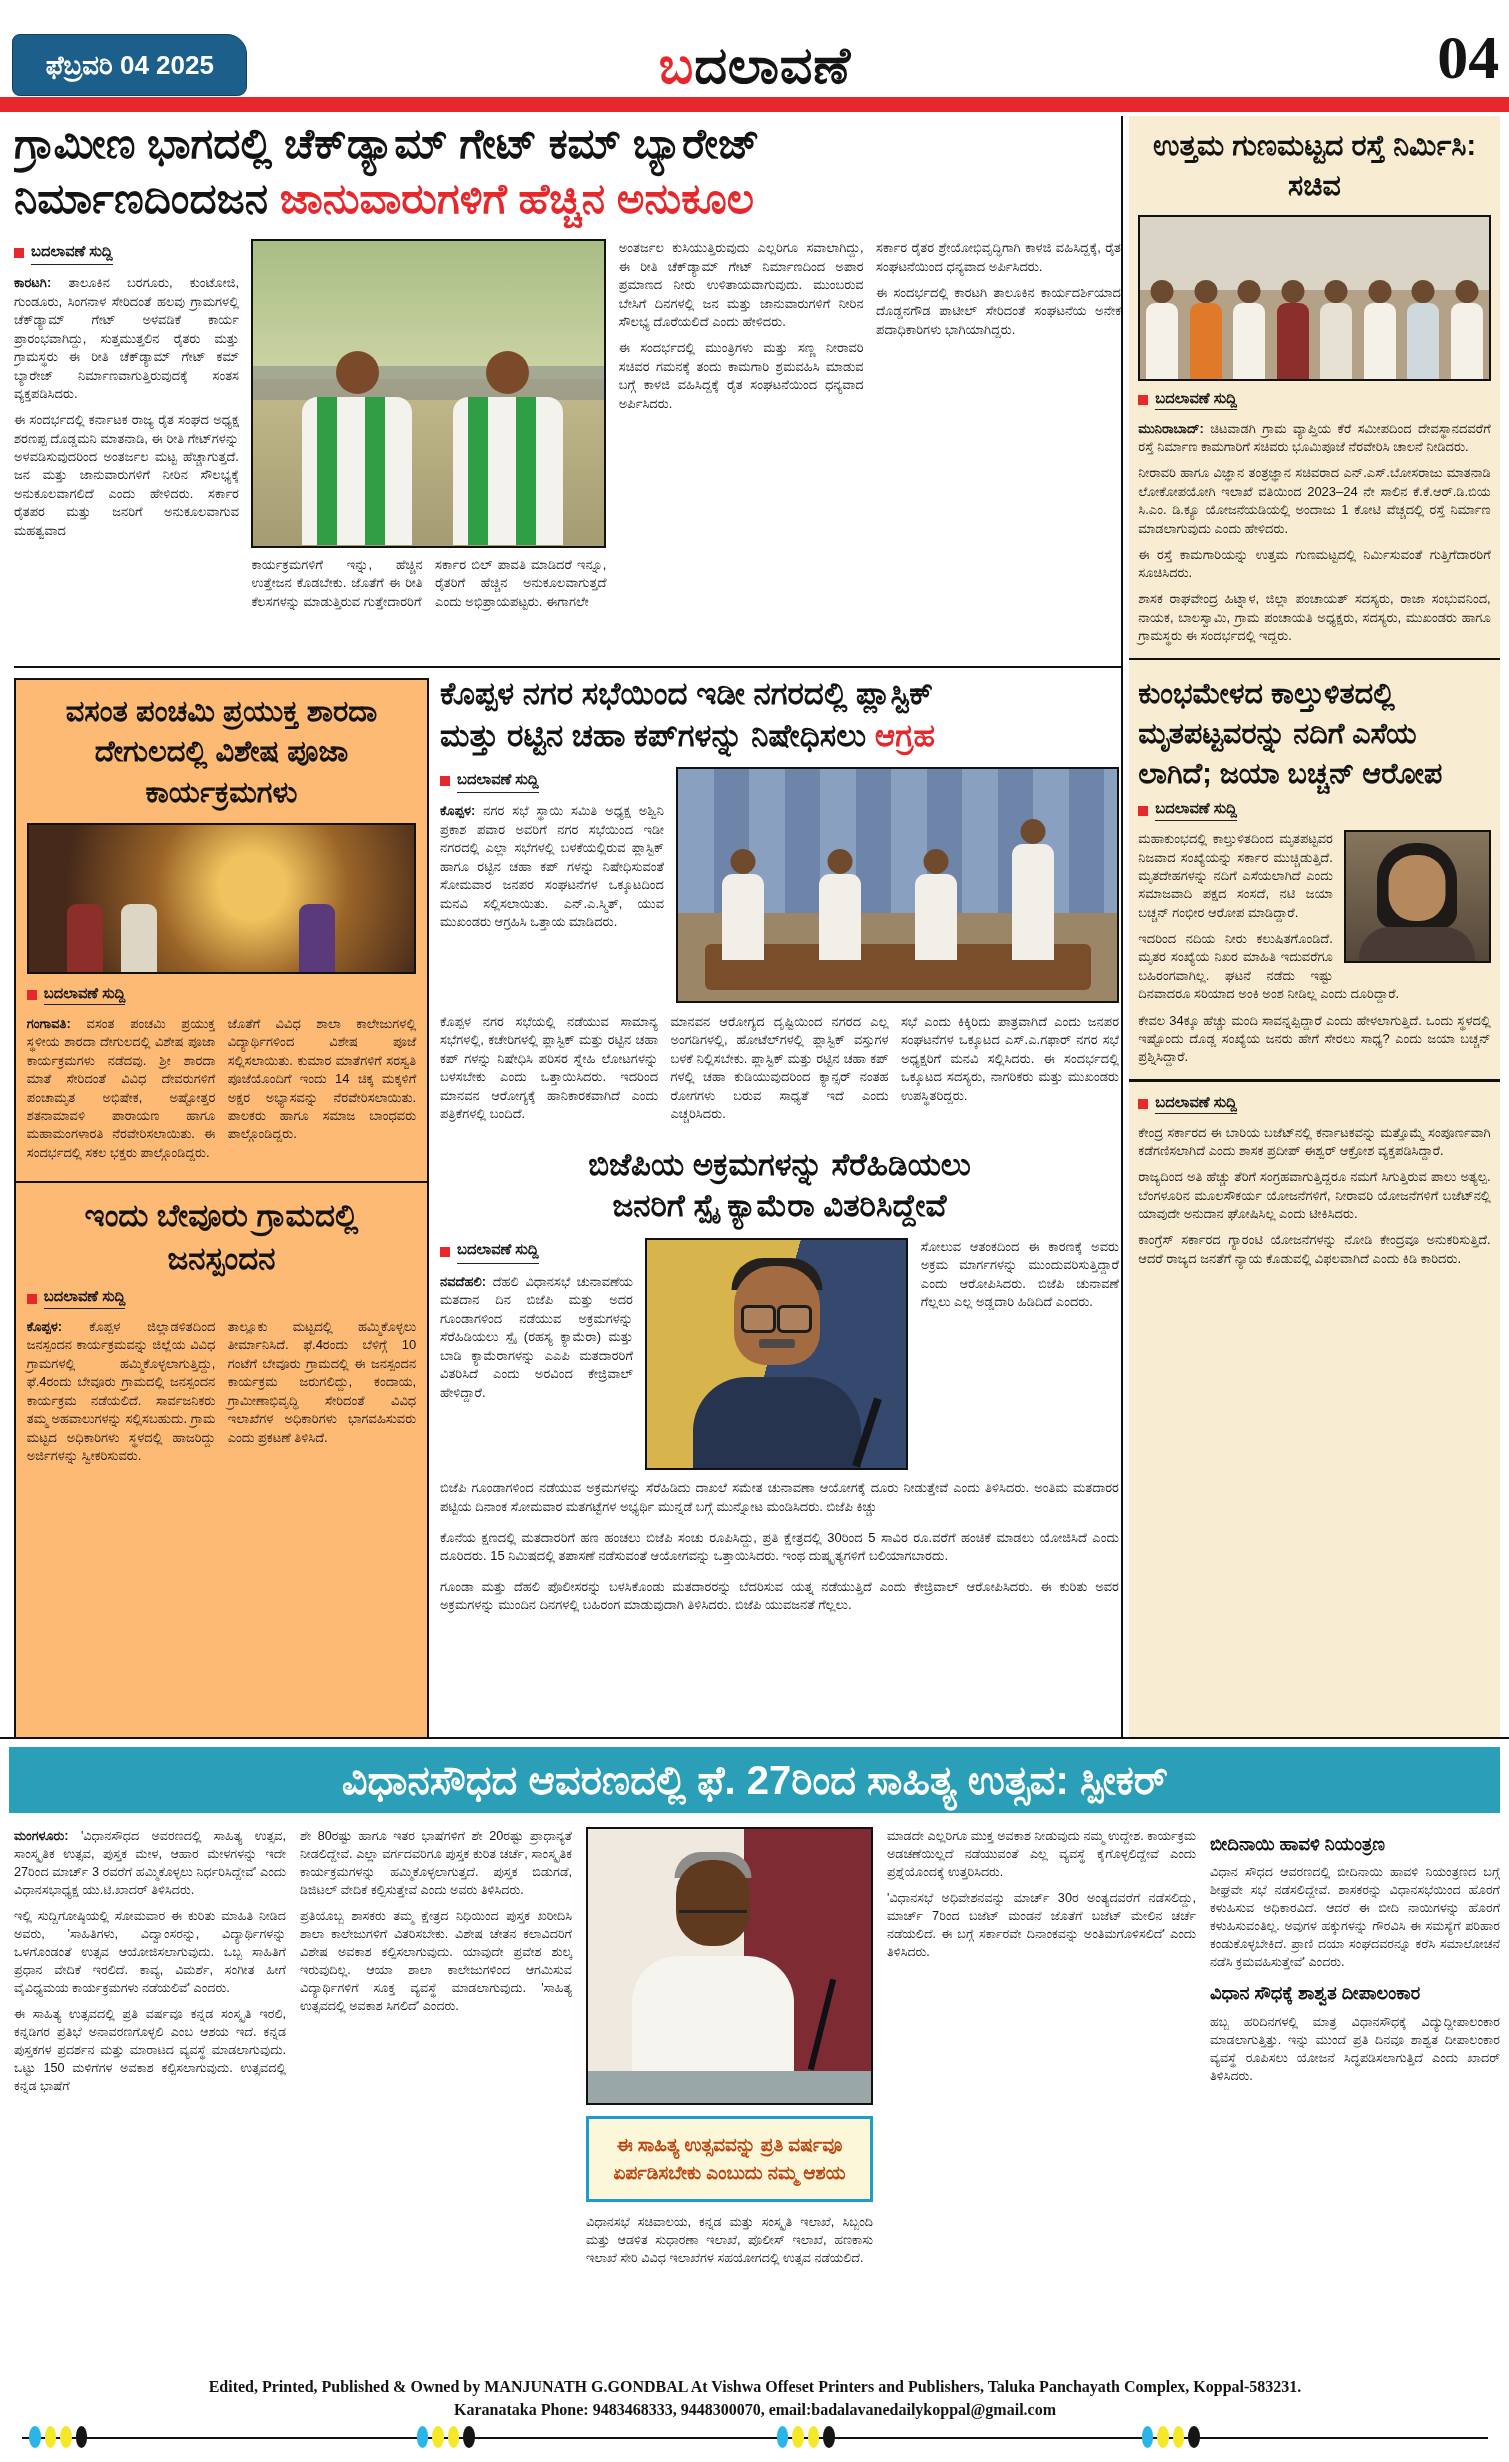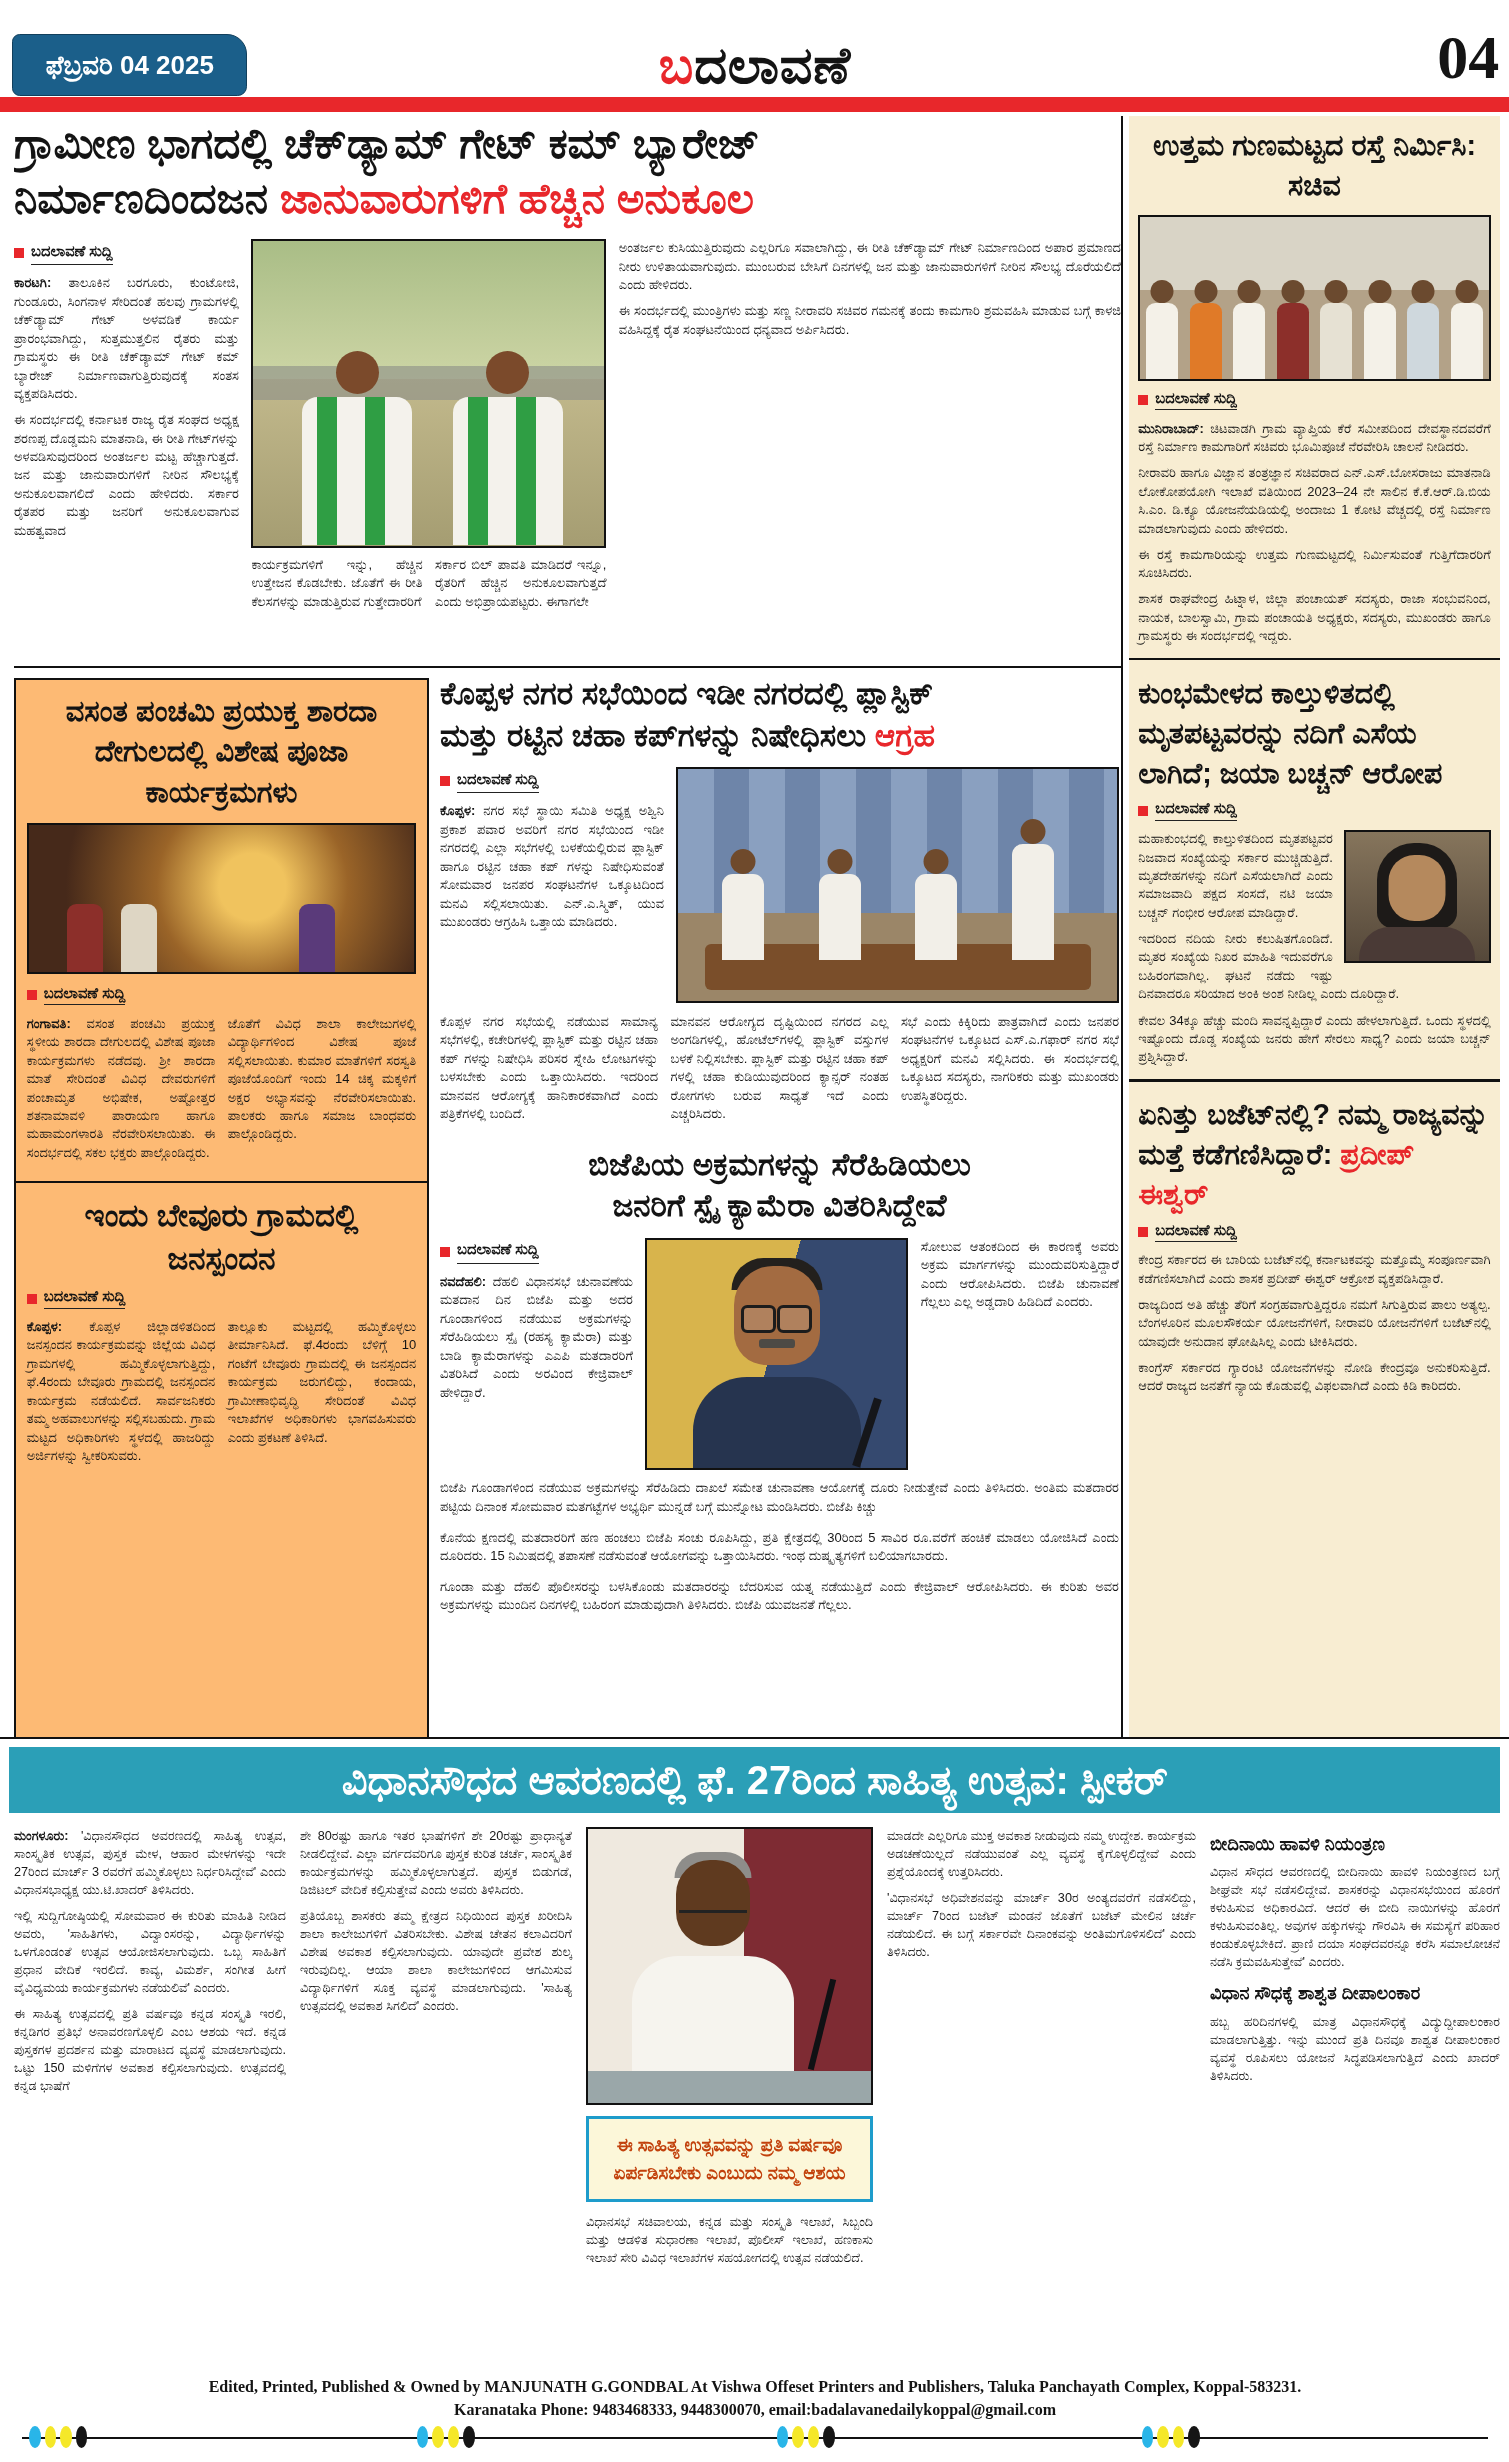--- a/index.html
+++ b/index.html
@@ -163,20 +163,24 @@
         </div>
         <div class="cols" style="margin-top:7.7px;">
           <div class="col body-text">ಕಾರ್ಯಕ್ರಮಗಳಿಗೆ ಇನ್ನು, ಹೆಚ್ಚಿನ ಉತ್ತೇಜನ ಕೊಡಬೇಕು. ಜೊತೆಗೆ ಈ ರೀತಿ ಕೆಲಸಗಳನ್ನು ಮಾಡುತ್ತಿರುವ ಗುತ್ತೇದಾರರಿಗೆ</div>
           <div class="col body-text">ಸರ್ಕಾರ ಬಿಲ್ ಪಾವತಿ ಮಾಡಿದರೆ ಇನ್ನೂ, ರೈತರಿಗೆ ಹೆಚ್ಚಿನ ಅನುಕೂಲವಾಗುತ್ತದೆ ಎಂದು ಅಭಿಪ್ರಾಯಪಟ್ಟರು. ಈಗಾಗಲೇ</div>
         </div>
       </div>
       <div class="col body-text">
         <p>ಅಂತರ್ಜಲ ಕುಸಿಯುತ್ತಿರುವುದು ಎಲ್ಲರಿಗೂ ಸವಾಲಾಗಿದ್ದು, ಈ ರೀತಿ ಚೆಕ್‌ಡ್ಯಾಮ್ ಗೇಟ್ ನಿರ್ಮಾಣದಿಂದ ಅಪಾರ ಪ್ರಮಾಣದ ನೀರು ಉಳಿತಾಯವಾಗುವುದು. ಮುಂಬರುವ ಬೇಸಿಗೆ ದಿನಗಳಲ್ಲಿ ಜನ ಮತ್ತು ಜಾನುವಾರುಗಳಿಗೆ ನೀರಿನ ಸೌಲಭ್ಯ ದೊರೆಯಲಿದೆ ಎಂದು ಹೇಳಿದರು.</p>
         <p>ಈ ಸಂದರ್ಭದಲ್ಲಿ ಮುಂತ್ರಿಗಳು ಮತ್ತು ಸಣ್ಣ ನೀರಾವರಿ ಸಚಿವರ ಗಮನಕ್ಕೆ ತಂದು ಕಾಮಗಾರಿ ಶ್ರಮವಹಿಸಿ ಮಾಡುವ ಬಗ್ಗೆ ಕಾಳಜಿ ವಹಿಸಿದ್ದಕ್ಕೆ ರೈತ ಸಂಘಟನೆಯಿಂದ ಧನ್ಯವಾದ ಅರ್ಪಿಸಿದರು.</p>
       </div>
+      <div class="col body-text">
+        <p>ಸರ್ಕಾರ ರೈತರ ಶ್ರೇಯೋಭಿವೃದ್ಧಿಗಾಗಿ ಕಾಳಜಿ ವಹಿಸಿದ್ದಕ್ಕೆ, ರೈತ ಸಂಘಟನೆಯಿಂದ ಧನ್ಯವಾದ ಅರ್ಪಿಸಿದರು.</p>
+        <p>ಈ ಸಂದರ್ಭದಲ್ಲಿ ಕಾರಟಗಿ ತಾಲೂಕಿನ ಕಾರ್ಯದರ್ಶಿಯಾದ ದೊಡ್ಡನಗೌಡ ಪಾಟೀಲ್ ಸೇರಿದಂತೆ ಸಂಘಟನೆಯ ಅನೇಕ ಪದಾಧಿಕಾರಿಗಳು ಭಾಗಿಯಾಗಿದ್ದರು.</p>
+      </div>
     </div>
   </div>
   <div class="abs rule-h rule-under-main"></div>
   <div class="abs rule-v vrule-right"></div>
 
   <div class="abs sec-blue">
     <div class="hl-side" style="font-size:29px;">ವಸಂತ ಪಂಚಮಿ ಪ್ರಯುಕ್ತ ಶಾರದಾ ದೇಗುಲದಲ್ಲಿ ವಿಶೇಷ ಪೂಜಾ ಕಾರ್ಯಕ್ರಮಗಳು</div>
     <div class="photo temple-photo" style="margin:10.8px 0;">
       <div class="tfig" style="left:10%;background:#8c2f2a;"></div>
       <div class="tfig" style="left:24%;background:#ded6c4;"></div>
@@ -322,24 +326,20 @@
           <div class="jaya-body"></div>
         </div>
         <p>ಮಹಾಕುಂಭದಲ್ಲಿ ಕಾಲ್ತುಳಿತದಿಂದ ಮೃತಪಟ್ಟವರ ನಿಜವಾದ ಸಂಖ್ಯೆಯನ್ನು ಸರ್ಕಾರ ಮುಚ್ಚಿಡುತ್ತಿದೆ. ಮೃತದೇಹಗಳನ್ನು ನದಿಗೆ ಎಸೆಯಲಾಗಿದೆ ಎಂದು ಸಮಾಜವಾದಿ ಪಕ್ಷದ ಸಂಸದೆ, ನಟಿ ಜಯಾ ಬಚ್ಚನ್ ಗಂಭೀರ ಆರೋಪ ಮಾಡಿದ್ದಾರೆ.</p>
         <p>ಇದರಿಂದ ನದಿಯ ನೀರು ಕಲುಷಿತಗೊಂಡಿದೆ. ಮೃತರ ಸಂಖ್ಯೆಯ ನಿಖರ ಮಾಹಿತಿ ಇದುವರೆಗೂ ಬಹಿರಂಗವಾಗಿಲ್ಲ. ಘಟನೆ ನಡೆದು ಇಷ್ಟು ದಿನವಾದರೂ ಸರಿಯಾದ ಅಂಕಿ ಅಂಶ ನೀಡಿಲ್ಲ ಎಂದು ದೂರಿದ್ದಾರೆ.</p>
         <p>ಕೇವಲ 34ಕ್ಕೂ ಹೆಚ್ಚು ಮಂದಿ ಸಾವನ್ನಪ್ಪಿದ್ದಾರೆ ಎಂದು ಹೇಳಲಾಗುತ್ತಿದೆ. ಒಂದು ಸ್ಥಳದಲ್ಲಿ ಇಷ್ಟೊಂದು ದೊಡ್ಡ ಸಂಖ್ಯೆಯ ಜನರು ಹೇಗೆ ಸೇರಲು ಸಾಧ್ಯ? ಎಂದು ಜಯಾ ಬಚ್ಚನ್ ಪ್ರಶ್ನಿಸಿದ್ದಾರೆ.</p>
       </div>
     </div>
     <div class="rule"></div>
 
     <div>
-      <div class="hl-side" style="text-align:left;">
-        <span>ಏನಿತ್ತು ಬಜೆಟ್‌ನಲ್ಲಿ? ನಮ್ಮ ರಾಜ್ಯವನ್ನು ಮತ್ತೆ ಕಡೆಗಣಿಸಿದ್ದಾರೆ:</span>
-        <span class="red">ಪ್ರದೀಪ್ ಈಶ್ವರ್</span>
-      </div>
       <div class="byline" style="margin-top:7.7px;">
         <span class="sq"></span>
         <span class="bt">ಬದಲಾವಣೆ ಸುದ್ದಿ</span>
       </div>
       <div class="body-text">
         <p>ಕೇಂದ್ರ ಸರ್ಕಾರದ ಈ ಬಾರಿಯ ಬಜೆಟ್‌ನಲ್ಲಿ ಕರ್ನಾಟಕವನ್ನು ಮತ್ತೊಮ್ಮೆ ಸಂಪೂರ್ಣವಾಗಿ ಕಡೆಗಣಿಸಲಾಗಿದೆ ಎಂದು ಶಾಸಕ ಪ್ರದೀಪ್ ಈಶ್ವರ್ ಆಕ್ರೋಶ ವ್ಯಕ್ತಪಡಿಸಿದ್ದಾರೆ.</p>
         <p>ರಾಜ್ಯದಿಂದ ಅತಿ ಹೆಚ್ಚು ತೆರಿಗೆ ಸಂಗ್ರಹವಾಗುತ್ತಿದ್ದರೂ ನಮಗೆ ಸಿಗುತ್ತಿರುವ ಪಾಲು ಅತ್ಯಲ್ಪ. ಬೆಂಗಳೂರಿನ ಮೂಲಸೌಕರ್ಯ ಯೋಜನೆಗಳಿಗೆ, ನೀರಾವರಿ ಯೋಜನೆಗಳಿಗೆ ಬಜೆಟ್‌ನಲ್ಲಿ ಯಾವುದೇ ಅನುದಾನ ಘೋಷಿಸಿಲ್ಲ ಎಂದು ಟೀಕಿಸಿದರು.</p>
         <p>ಕಾಂಗ್ರೆಸ್ ಸರ್ಕಾರದ ಗ್ಯಾರಂಟಿ ಯೋಜನೆಗಳನ್ನು ನೋಡಿ ಕೇಂದ್ರವೂ ಅನುಕರಿಸುತ್ತಿದೆ. ಆದರೆ ರಾಜ್ಯದ ಜನತೆಗೆ ನ್ಯಾಯ ಕೊಡುವಲ್ಲಿ ವಿಫಲವಾಗಿದೆ ಎಂದು ಕಿಡಿ ಕಾರಿದರು.</p>
       </div>
     </div>

